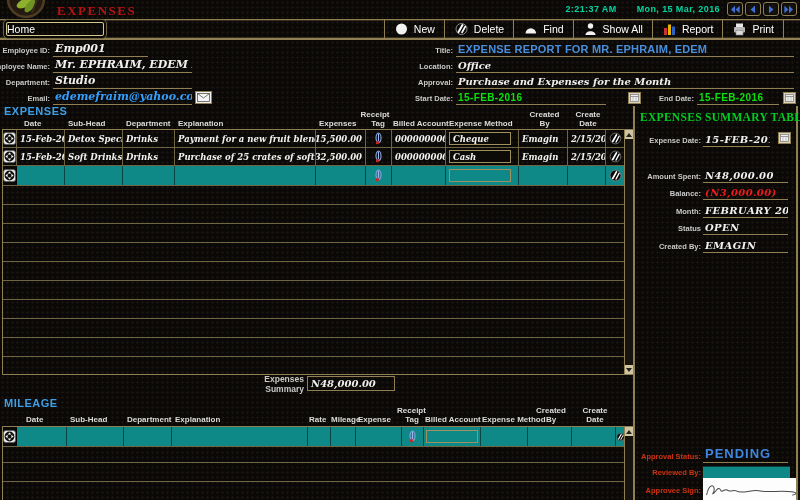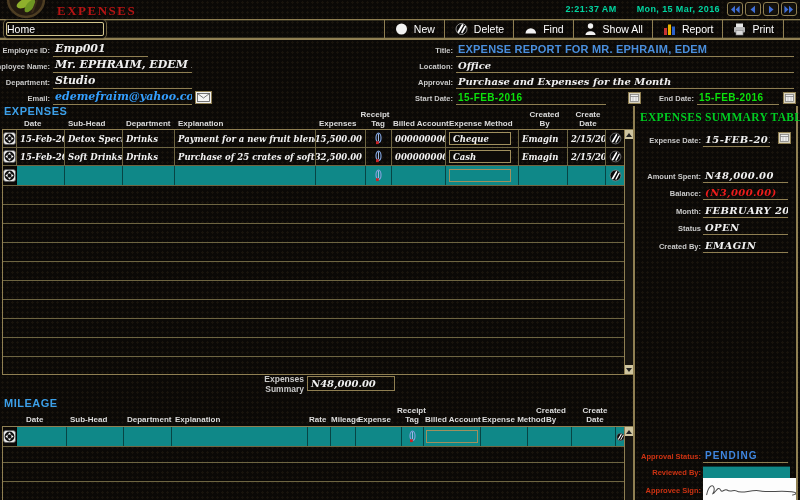--- a/index.html
+++ b/index.html
@@ -99,21 +99,21 @@
     border-left:2px solid #8f7f52;border-right:2px solid #8f7f52;}
   .sheading{margin:5px 2px 0 5px;font-family:"Liberation Serif",serif;font-weight:bold;
     font-size:11.5px;color:#00cc22;letter-spacing:.3px;white-space:nowrap;}
   .sfield{position:absolute;left:0;width:100%;height:17px;display:flex;align-items:flex-end;}
   .slabel{width:68px;font-size:7.5px;font-weight:bold;color:#c9c9c9;white-space:nowrap;
     display:flex;justify-content:flex-end;padding-right:2px;padding-bottom:2px;}
   .slabel.red{color:#cc3212;}
   .svalue{flex:1;margin-right:8px;border-bottom:1px solid #8f7f52;font-size:10px;
     padding:0 1px 1px 2px;white-space:nowrap;letter-spacing:.4px;overflow:hidden;}
   .svalue.redv{color:#ee1c1c;}
-  .pending-val{flex:1;margin-right:8px;border-bottom:1px solid #8f7f52;font-size:10px;
+  .pending-val{flex:1;margin-right:8px;border-bottom:1px solid #8f7f52;font-size:13px;
     font-weight:bold;color:#3f86e0;letter-spacing:1px;padding:0 0 1px 2px;}
   .teal-input{flex:1;margin-right:6px;height:13px;background:#0f8888;border-top:1px solid #063c3c;}
   .signbox{position:absolute;left:68px;right:0;top:372px;height:24px;background:#fdfdfd;overflow:hidden;}
 </style>
 </head>
 <body>
 
 <div class="screen">
 
   <div class="titlebar">

